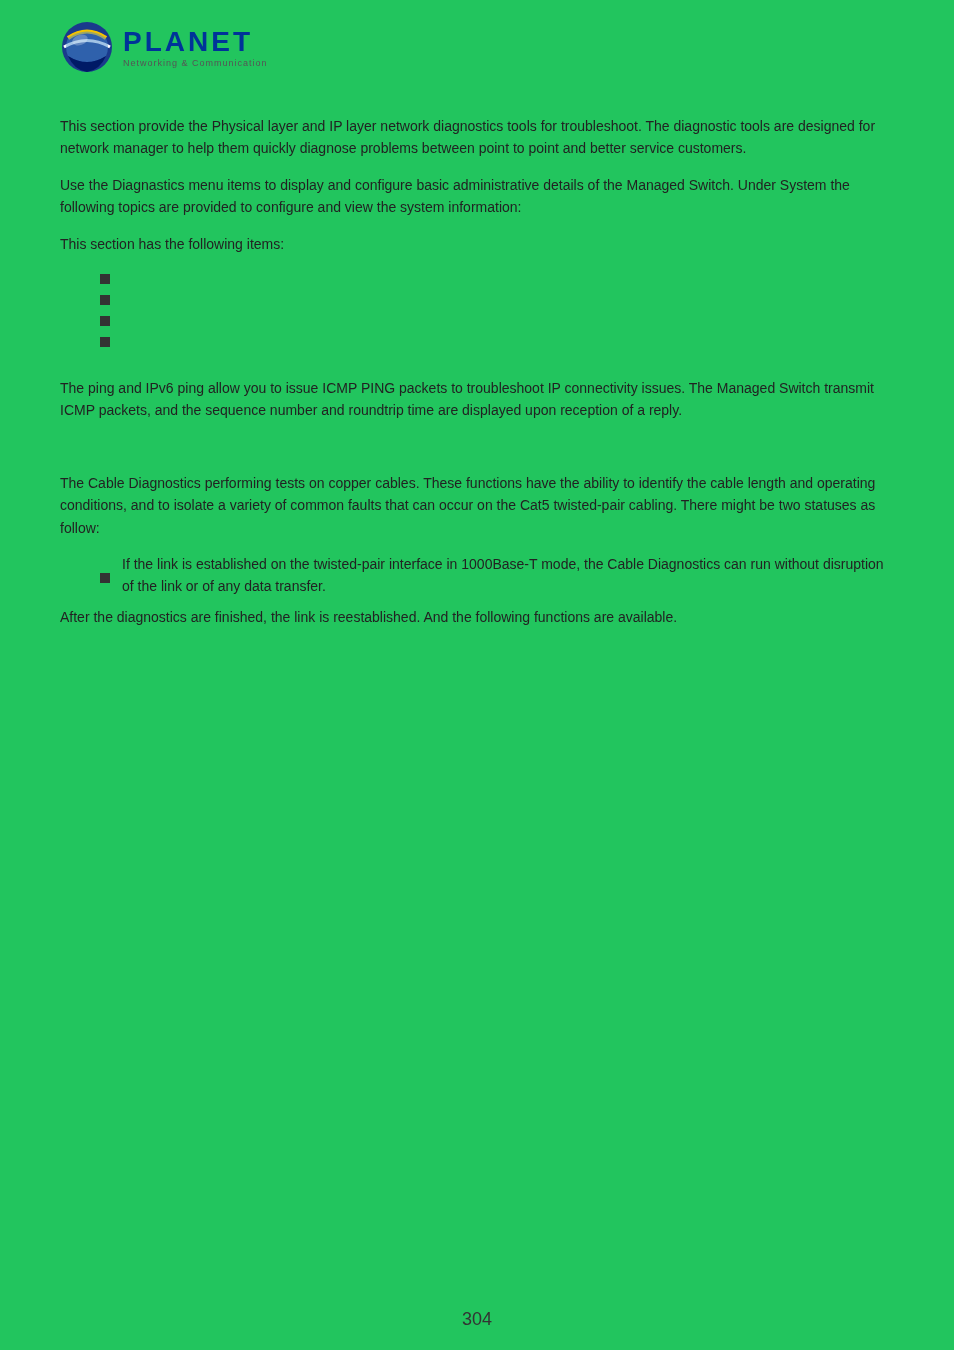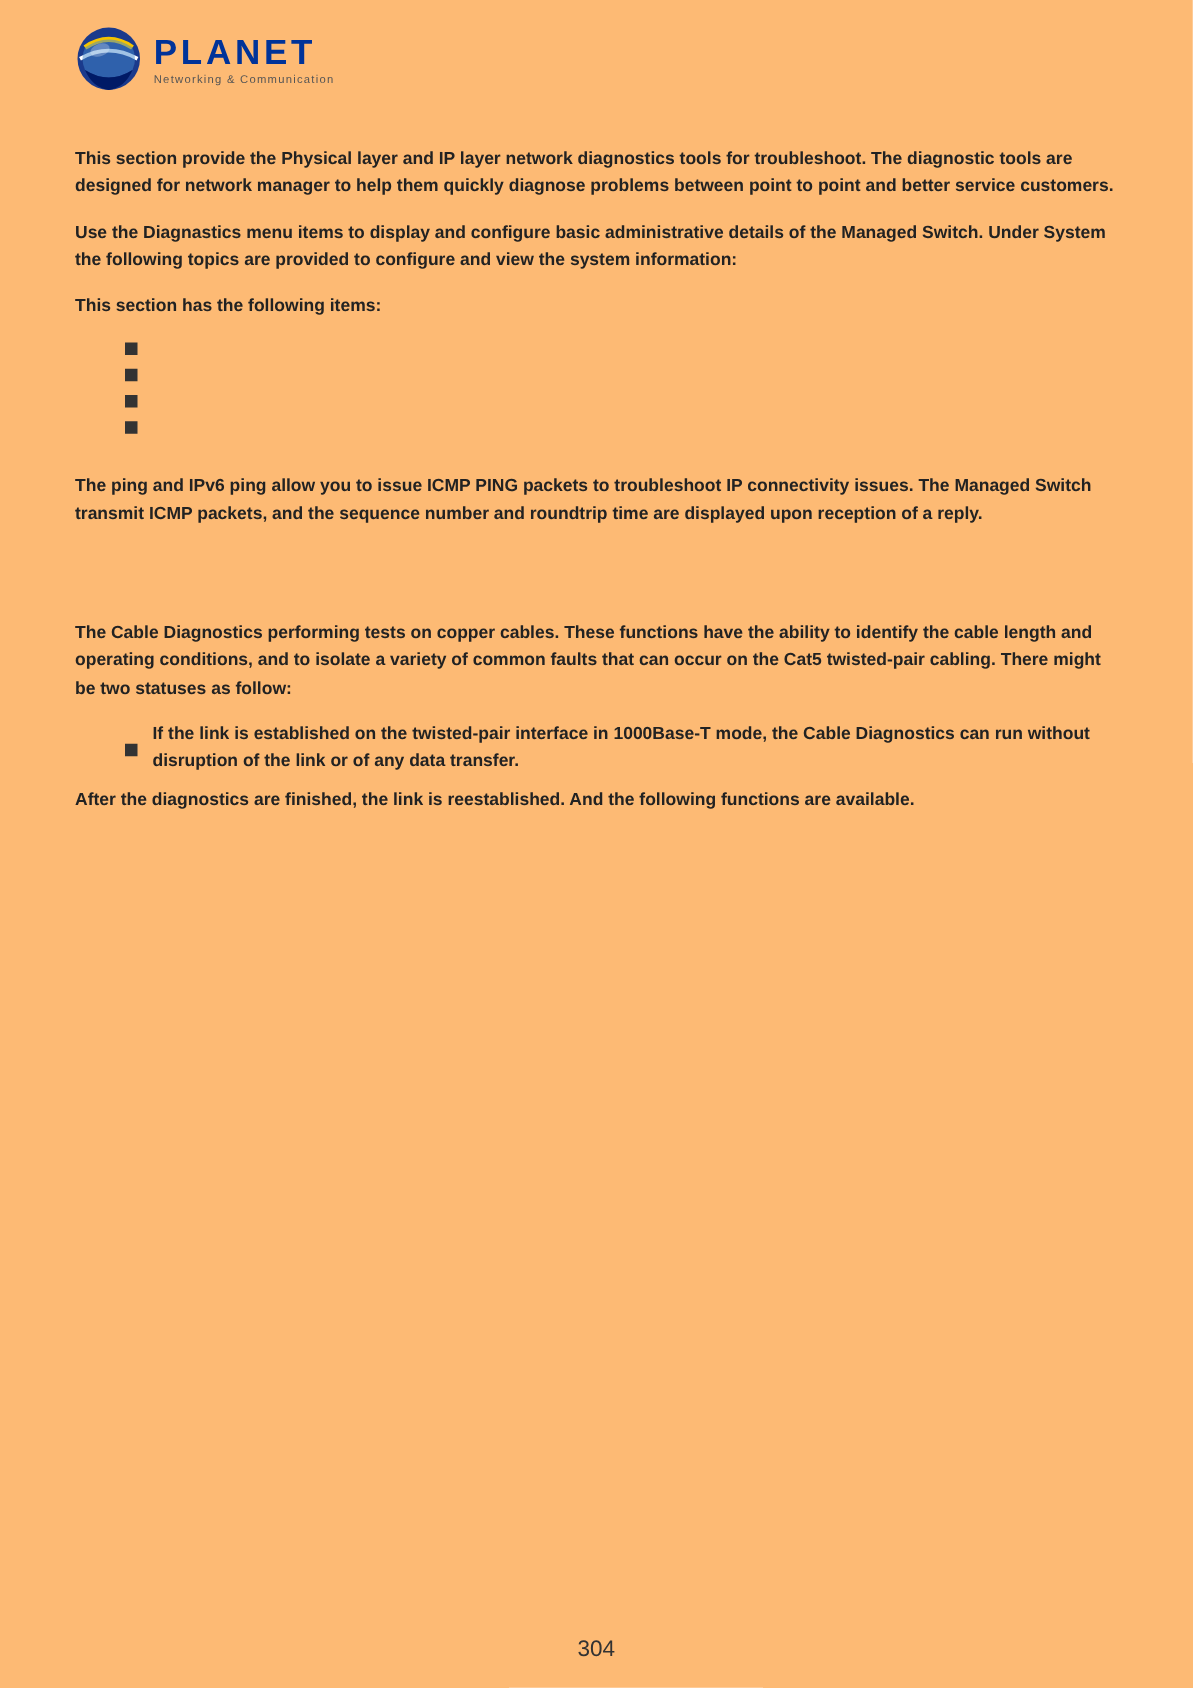--- a/index.html
+++ b/index.html
@@ -14,34 +14,33 @@
       font-size: 14px;
       color: #222222;
       width: 954px;
       min-height: 1350px;
       position: relative;
     }
 
     .page-container {
       width: 954px;
       min-height: 1350px;
-      background: #fdba74;
+      background: #22c55e;
       padding: 20px 60px 40px 60px;
       position: relative;
     }
 
     .logo-area {
       display: flex;
       align-items: center;
       margin-bottom: 40px;
     }
 
     .content-body {
       margin-top: 10px;
-      font-weight: bold;
     }
 
     .paragraph {
       margin-bottom: 14px;
       line-height: 1.6;
     }
 
     .bullet-list {
       list-style: none;
       margin: 8px 0 8px 40px;
@@ -62,21 +61,21 @@
       margin-right: 12px;
       margin-top: 5px;
       flex-shrink: 0;
     }
 
     .section-gap {
       margin-top: 30px;
     }
 
     .section-gap-large {
-      margin-top: 72px;
+      margin-top: 50px;
     }
 
     .page-number {
       position: absolute;
       bottom: 20px;
       left: 50%;
       transform: translateX(-50%);
       font-size: 18px;
       color: #333;
     }

